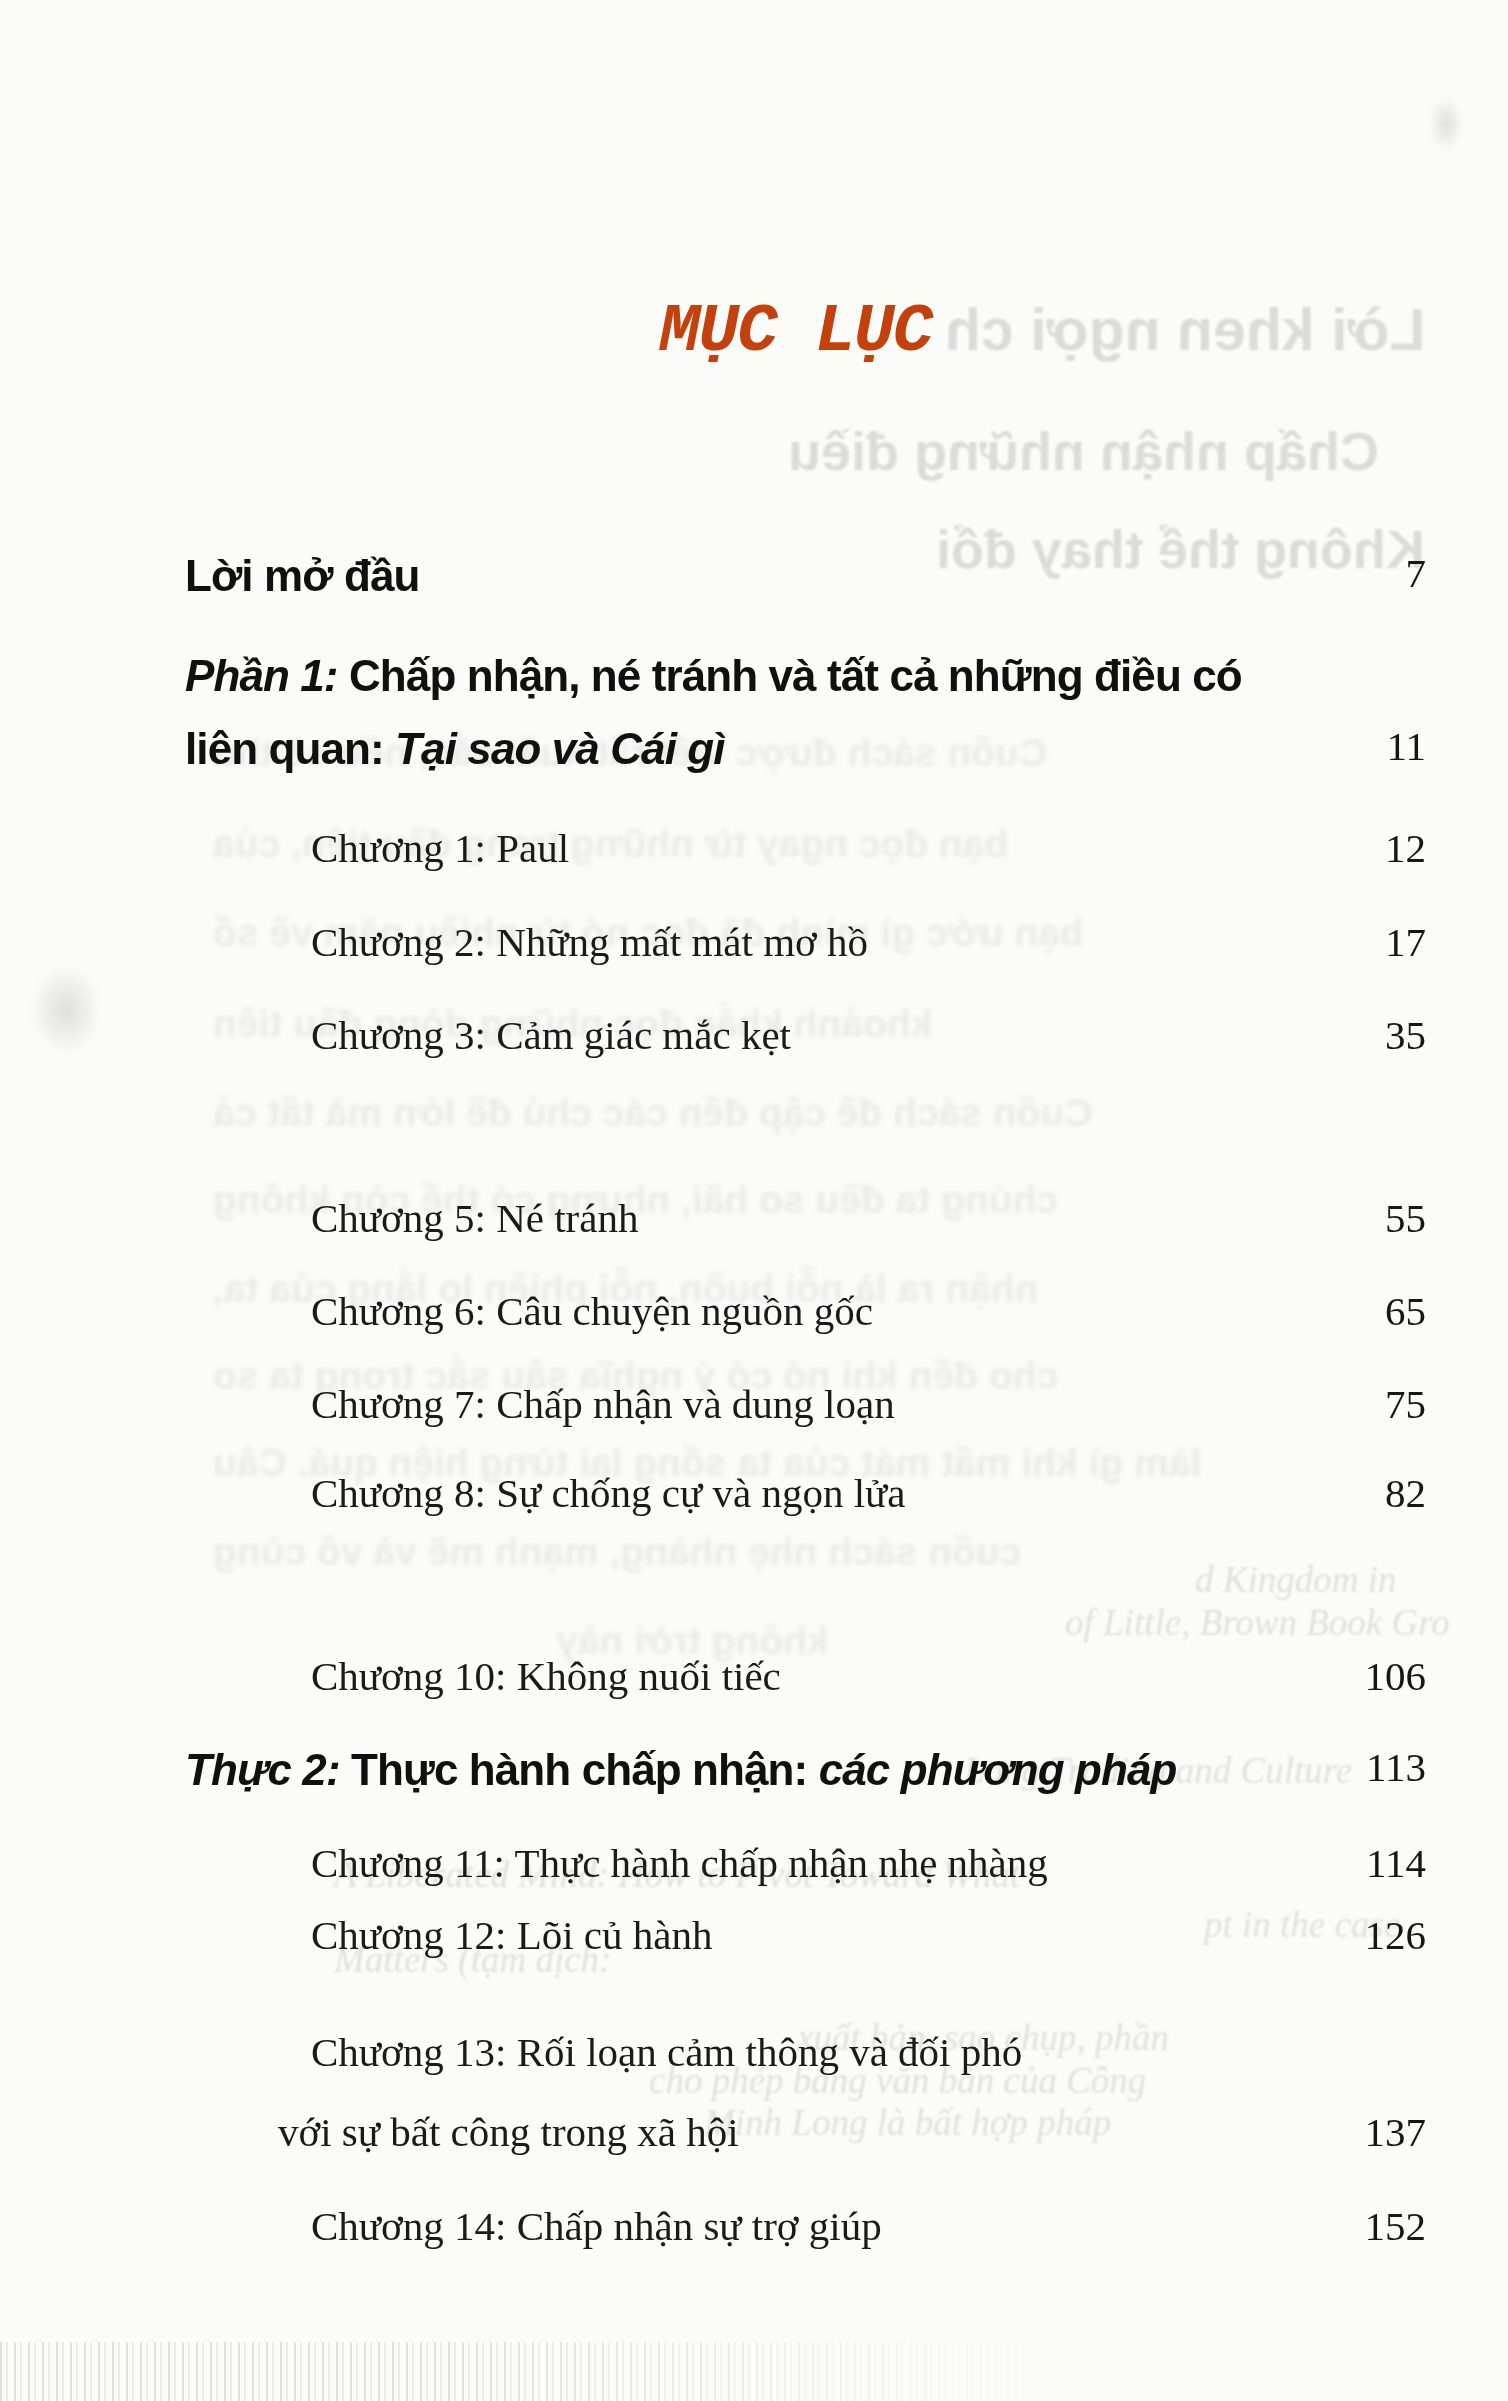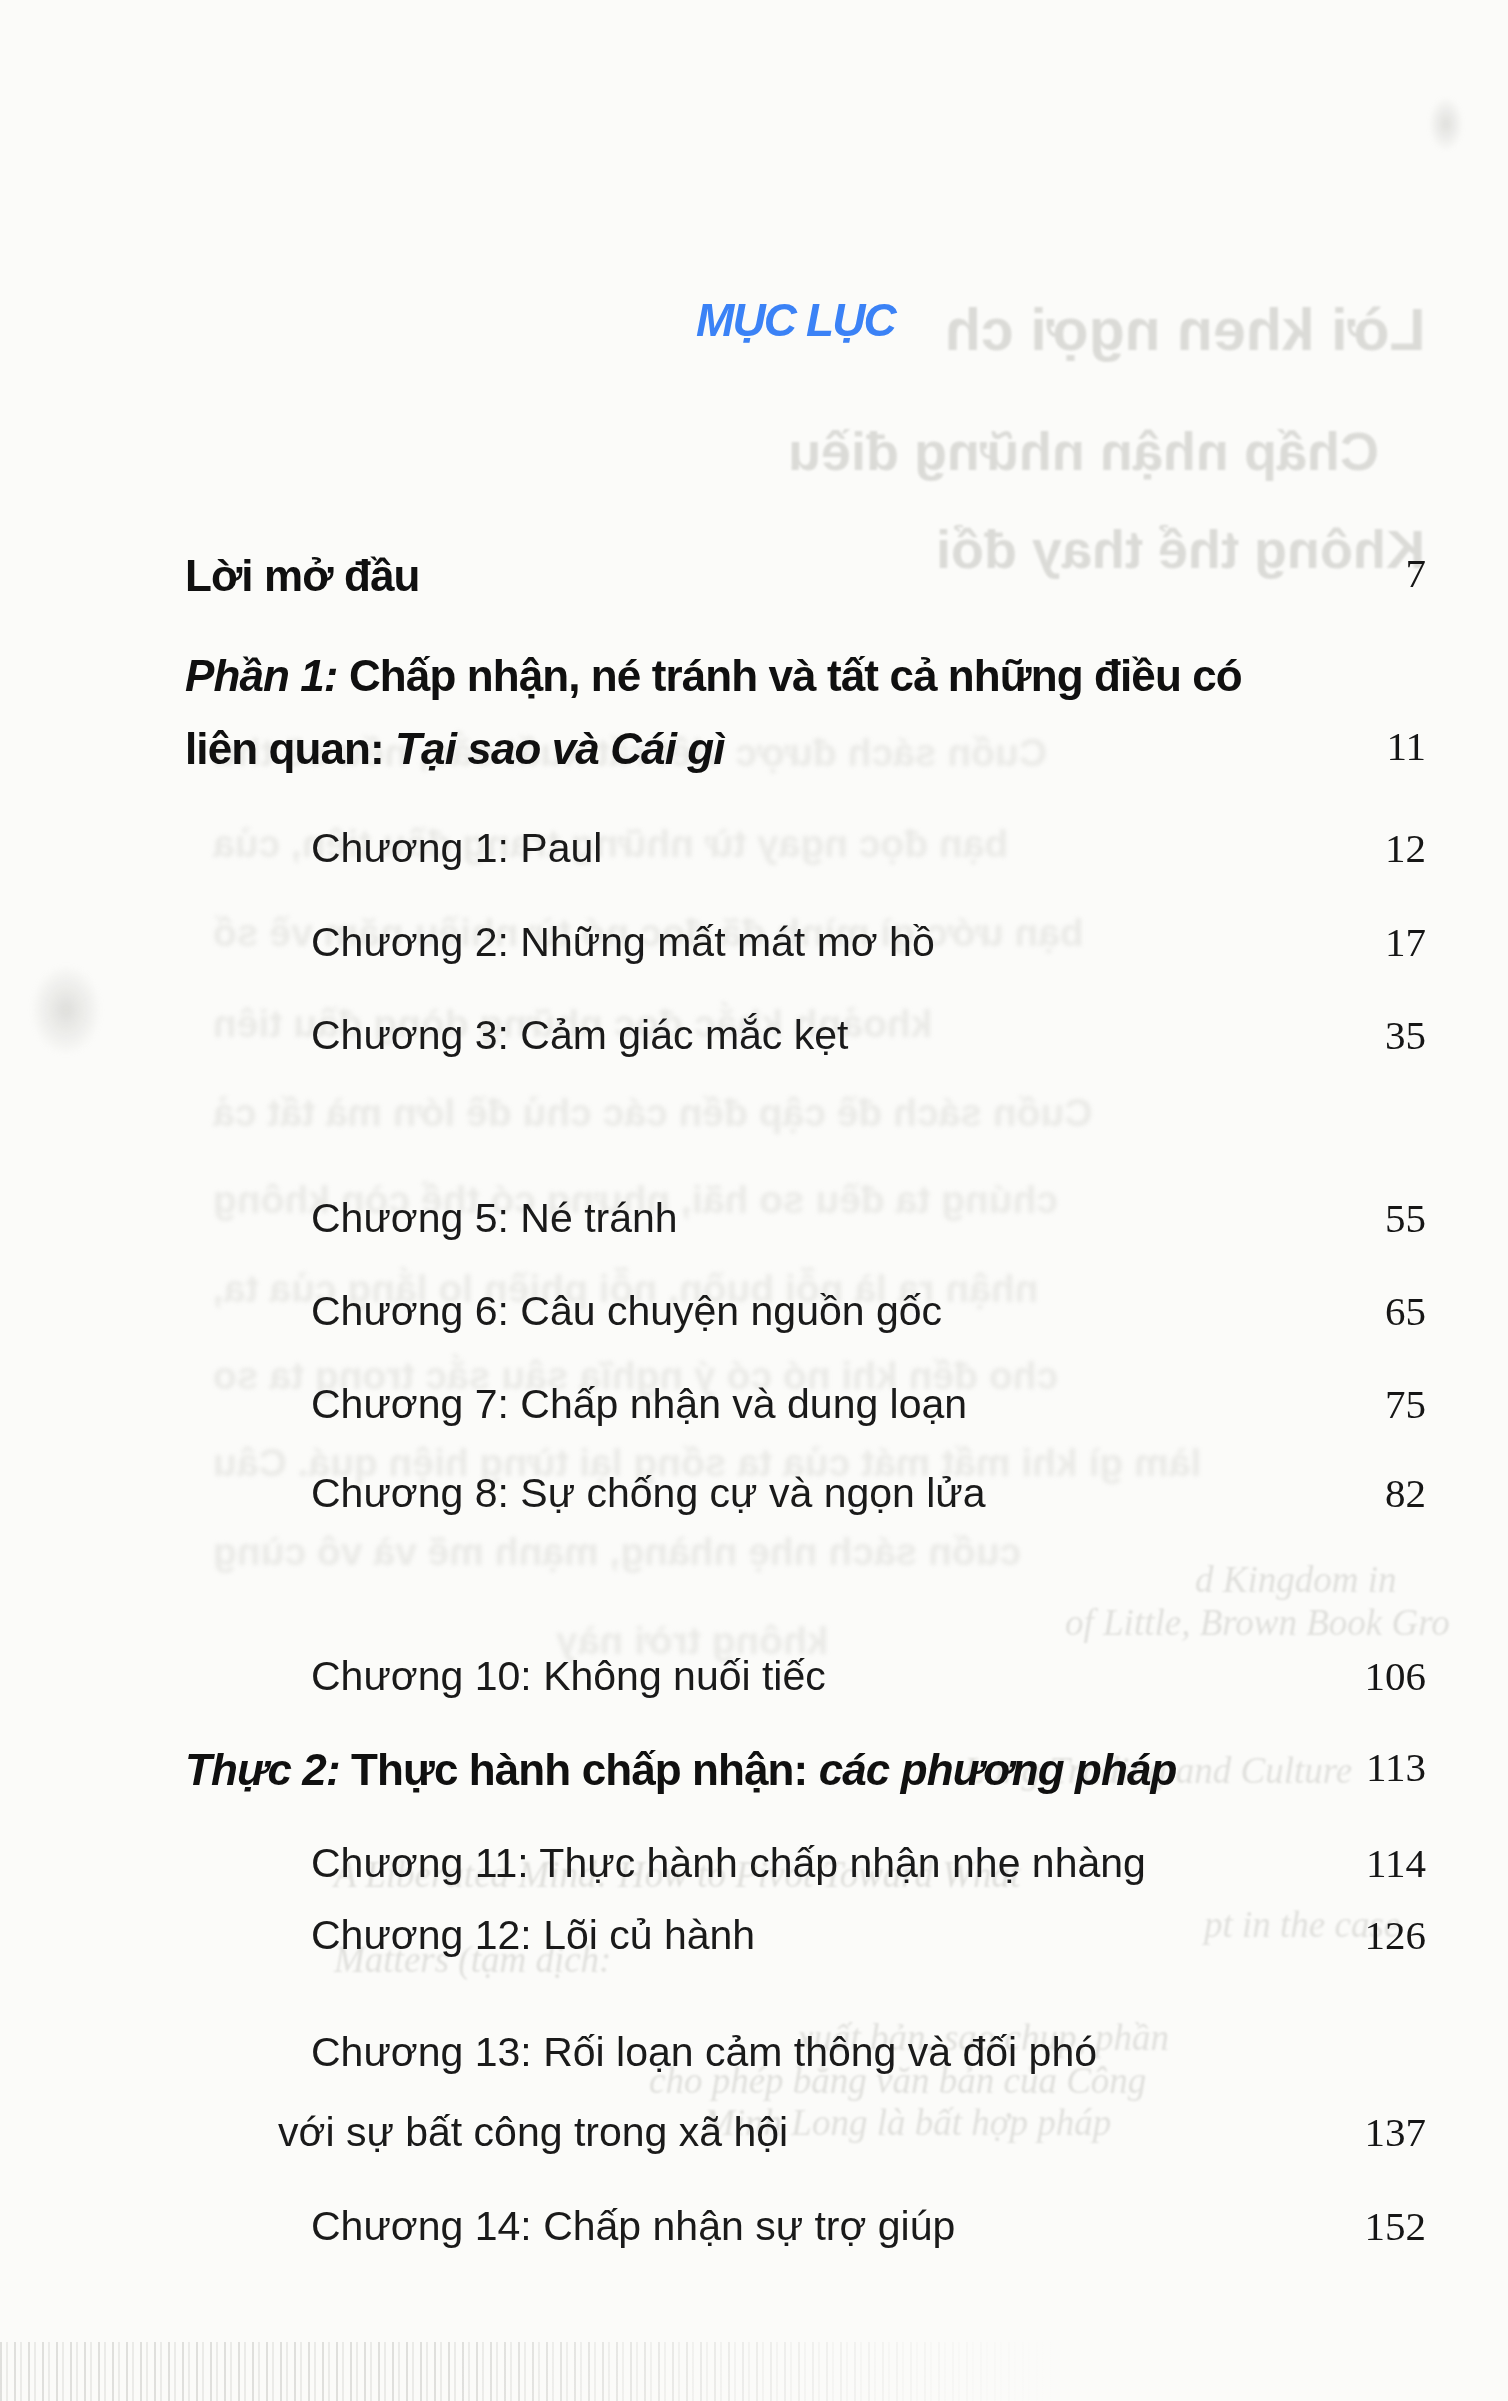--- a/index.html
+++ b/index.html
@@ -1,27 +1,27 @@
 <!DOCTYPE html>
 <html style="font-size:15px"><head>
 <meta charset="utf-8">
 <style>
   html,body{margin:0;padding:0;background:#e8e8e8;}
   .page{position:relative;width:1508px;height:2401px;background:#fbfbf9;overflow:hidden;
         font-family:"Liberation Serif",serif;}
   .title{position:absolute;top:293px;left:0;right:0;text-align:center;padding-left:83px;
-        font-family:Liberation Sans, sans-serif;font-weight:bold;font-style:italic;
-        font-size:46px;letter-spacing:-1.9px;color:#3b82f6;}
+        font-family:Liberation Mono, monospace;font-weight:bold;font-style:italic;
+        font-size:68px;letter-spacing:-1.9px;color:#c2410c;}
   .row{position:absolute;left:0;right:0;line-height:1.3;white-space:nowrap;color:#1a1a1a;margin-top:36px;}
   .ind-m{padding-left:185px;}
   .ind-c{padding-left:311px;}
   .ind-x{padding-left:278px;}
   .h{font-family:"Liberation Sans",sans-serif;font-weight:bold;font-size:44px;letter-spacing:-0.9px;color:#101010;}
   .hi{font-family:"Liberation Sans",sans-serif;font-weight:bold;font-style:italic;font-size:44px;letter-spacing:-0.9px;color:#101010;}
-  .cap{font-family:Liberation Sans, sans-serif;font-size:41px;color:#1a1a1a;}
+  .cap{font-family:Liberation Serif, serif;font-size:41px;color:#1a1a1a;}
   .pagenum{position:absolute;right:82px;top:0;font-family:"Liberation Serif",serif;
         font-weight:normal;font-style:normal;letter-spacing:0;font-size:41px;color:#161616;}
   .ghost{position:absolute;white-space:nowrap;pointer-events:none;line-height:1.2;}
   .gv{font-family:"Liberation Sans",sans-serif;font-weight:bold;color:#d6d6d2;
         filter:blur(1.2px);transform:scaleX(-1);opacity:.85;}
   .gm{font-family:"Liberation Sans",sans-serif;font-weight:bold;font-size:39px;color:#dededa;
         filter:blur(1.9px);transform:scaleX(-1);opacity:.6;}
   .ge{font-family:"Liberation Serif",serif;font-style:italic;font-size:37px;color:#d4d4d0;
         filter:blur(1.1px);opacity:.7;}
   .smudge{position:absolute;pointer-events:none;}

